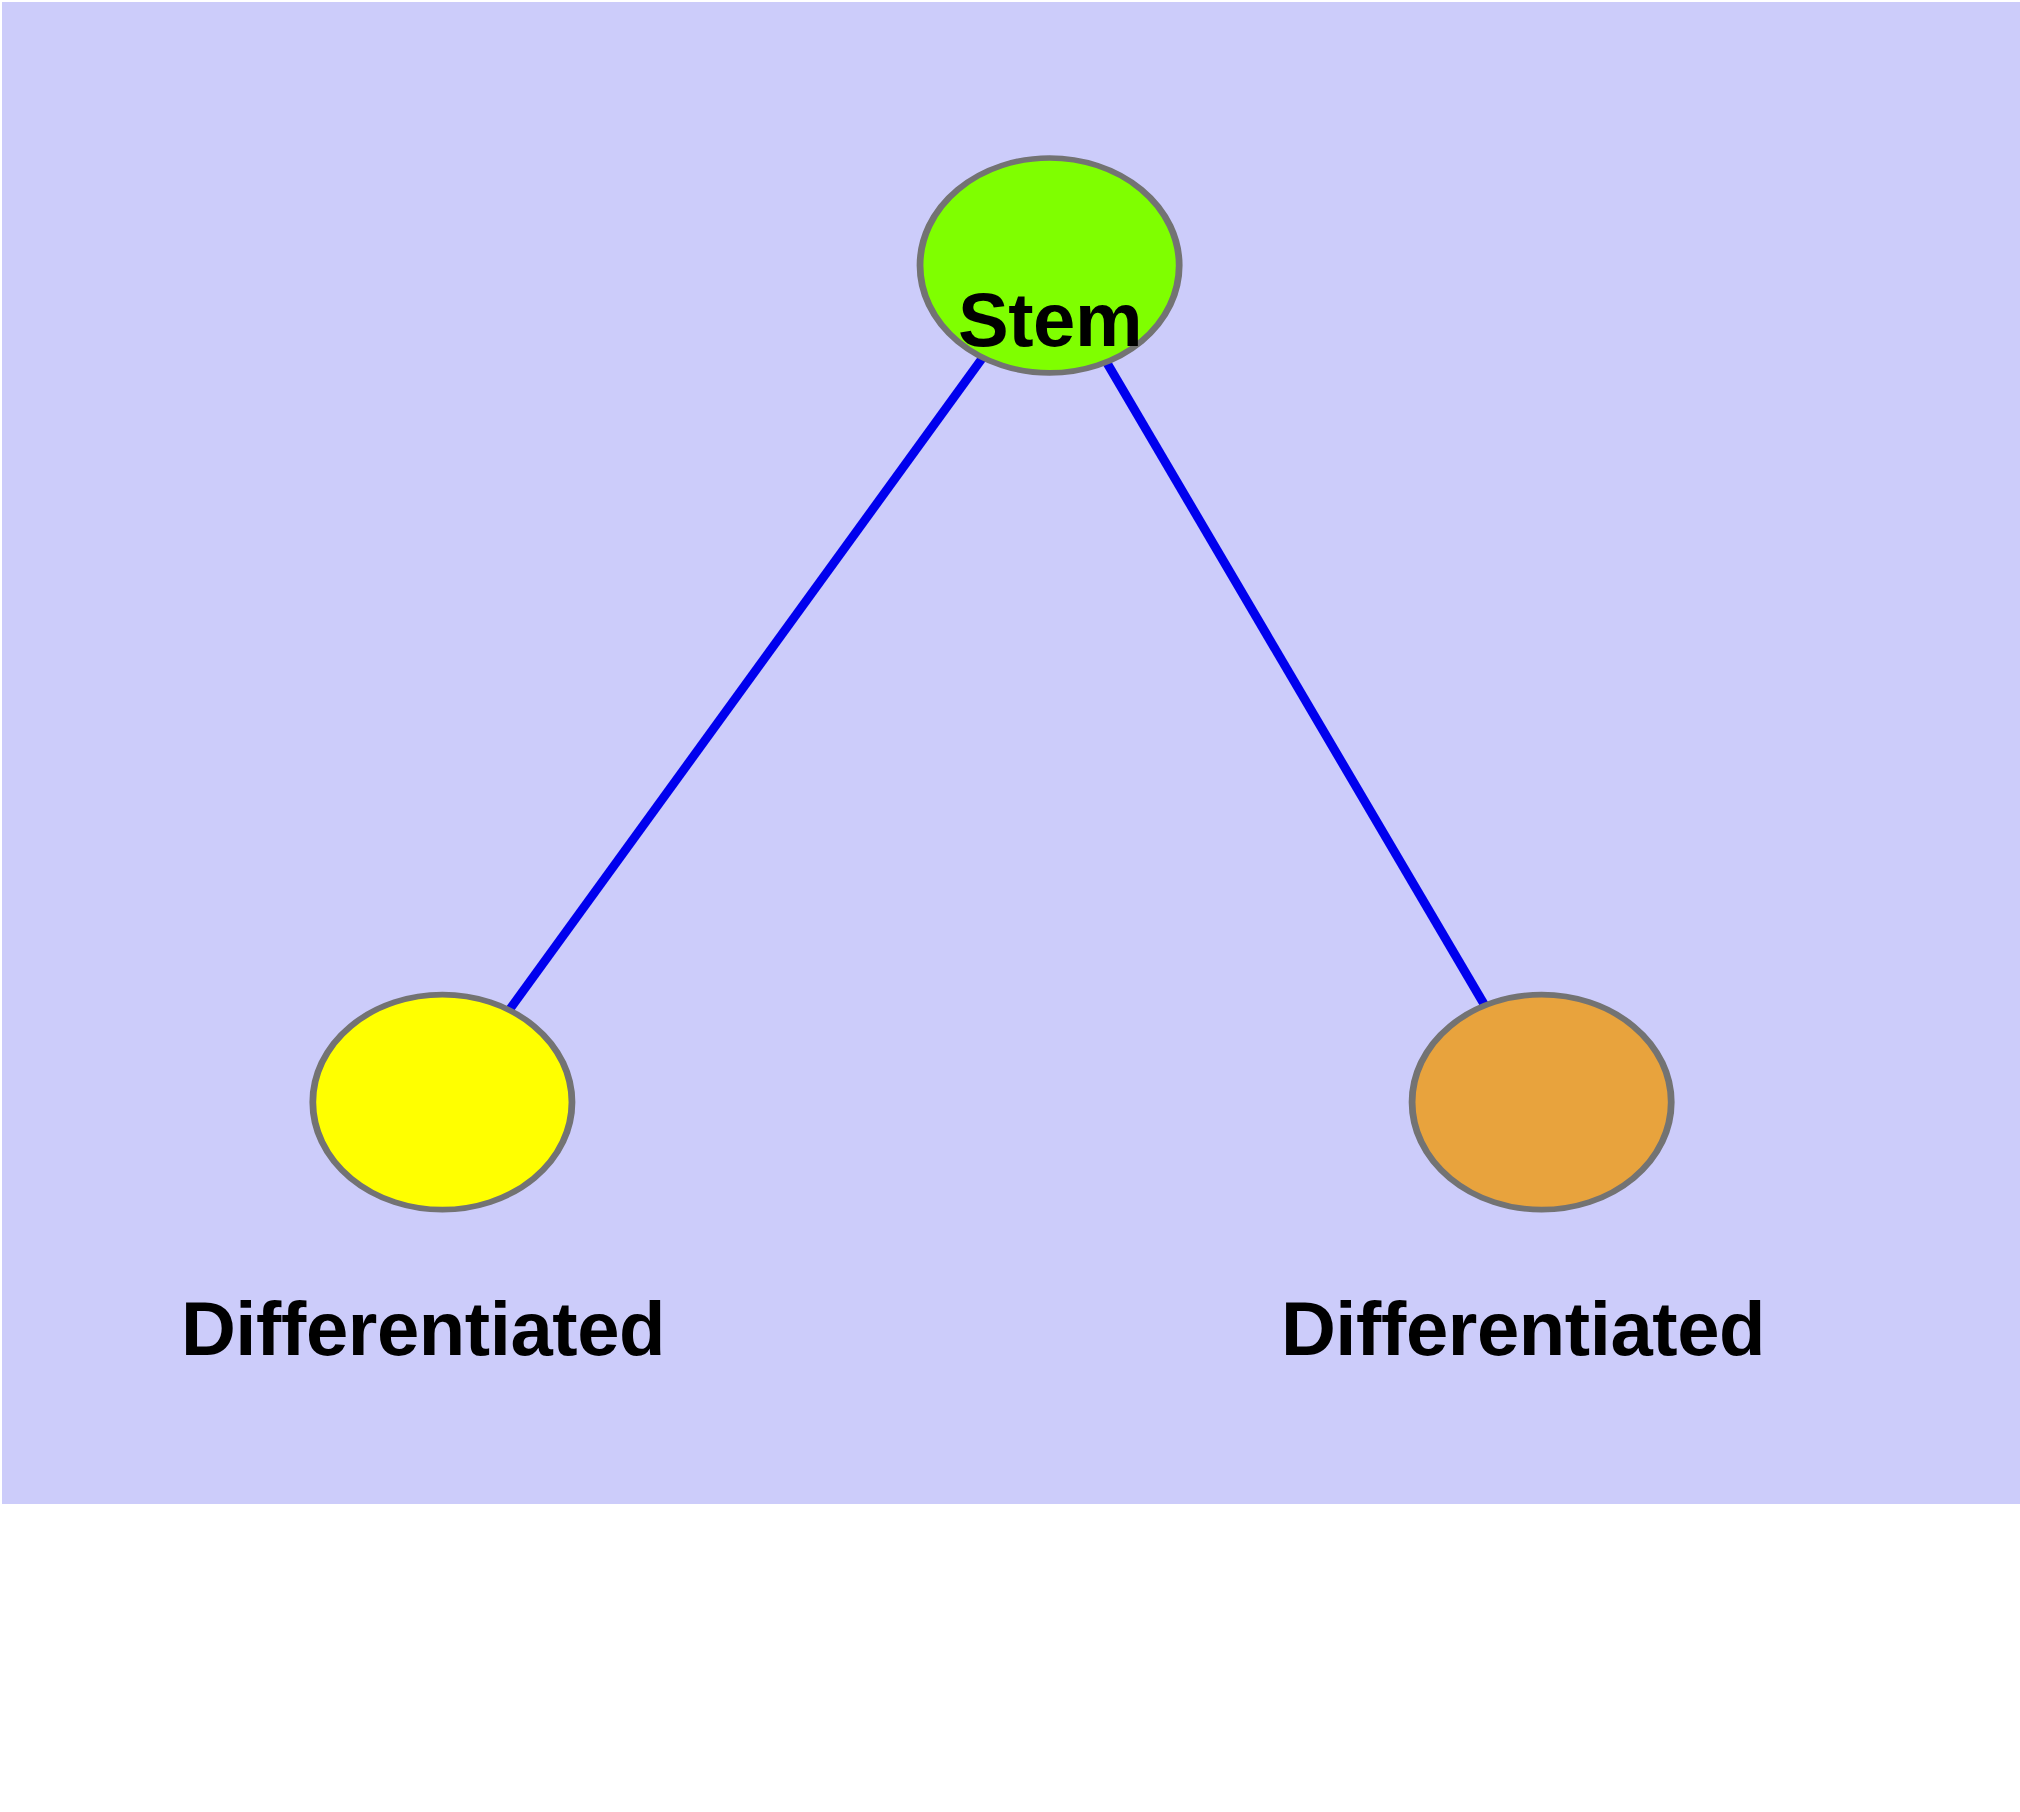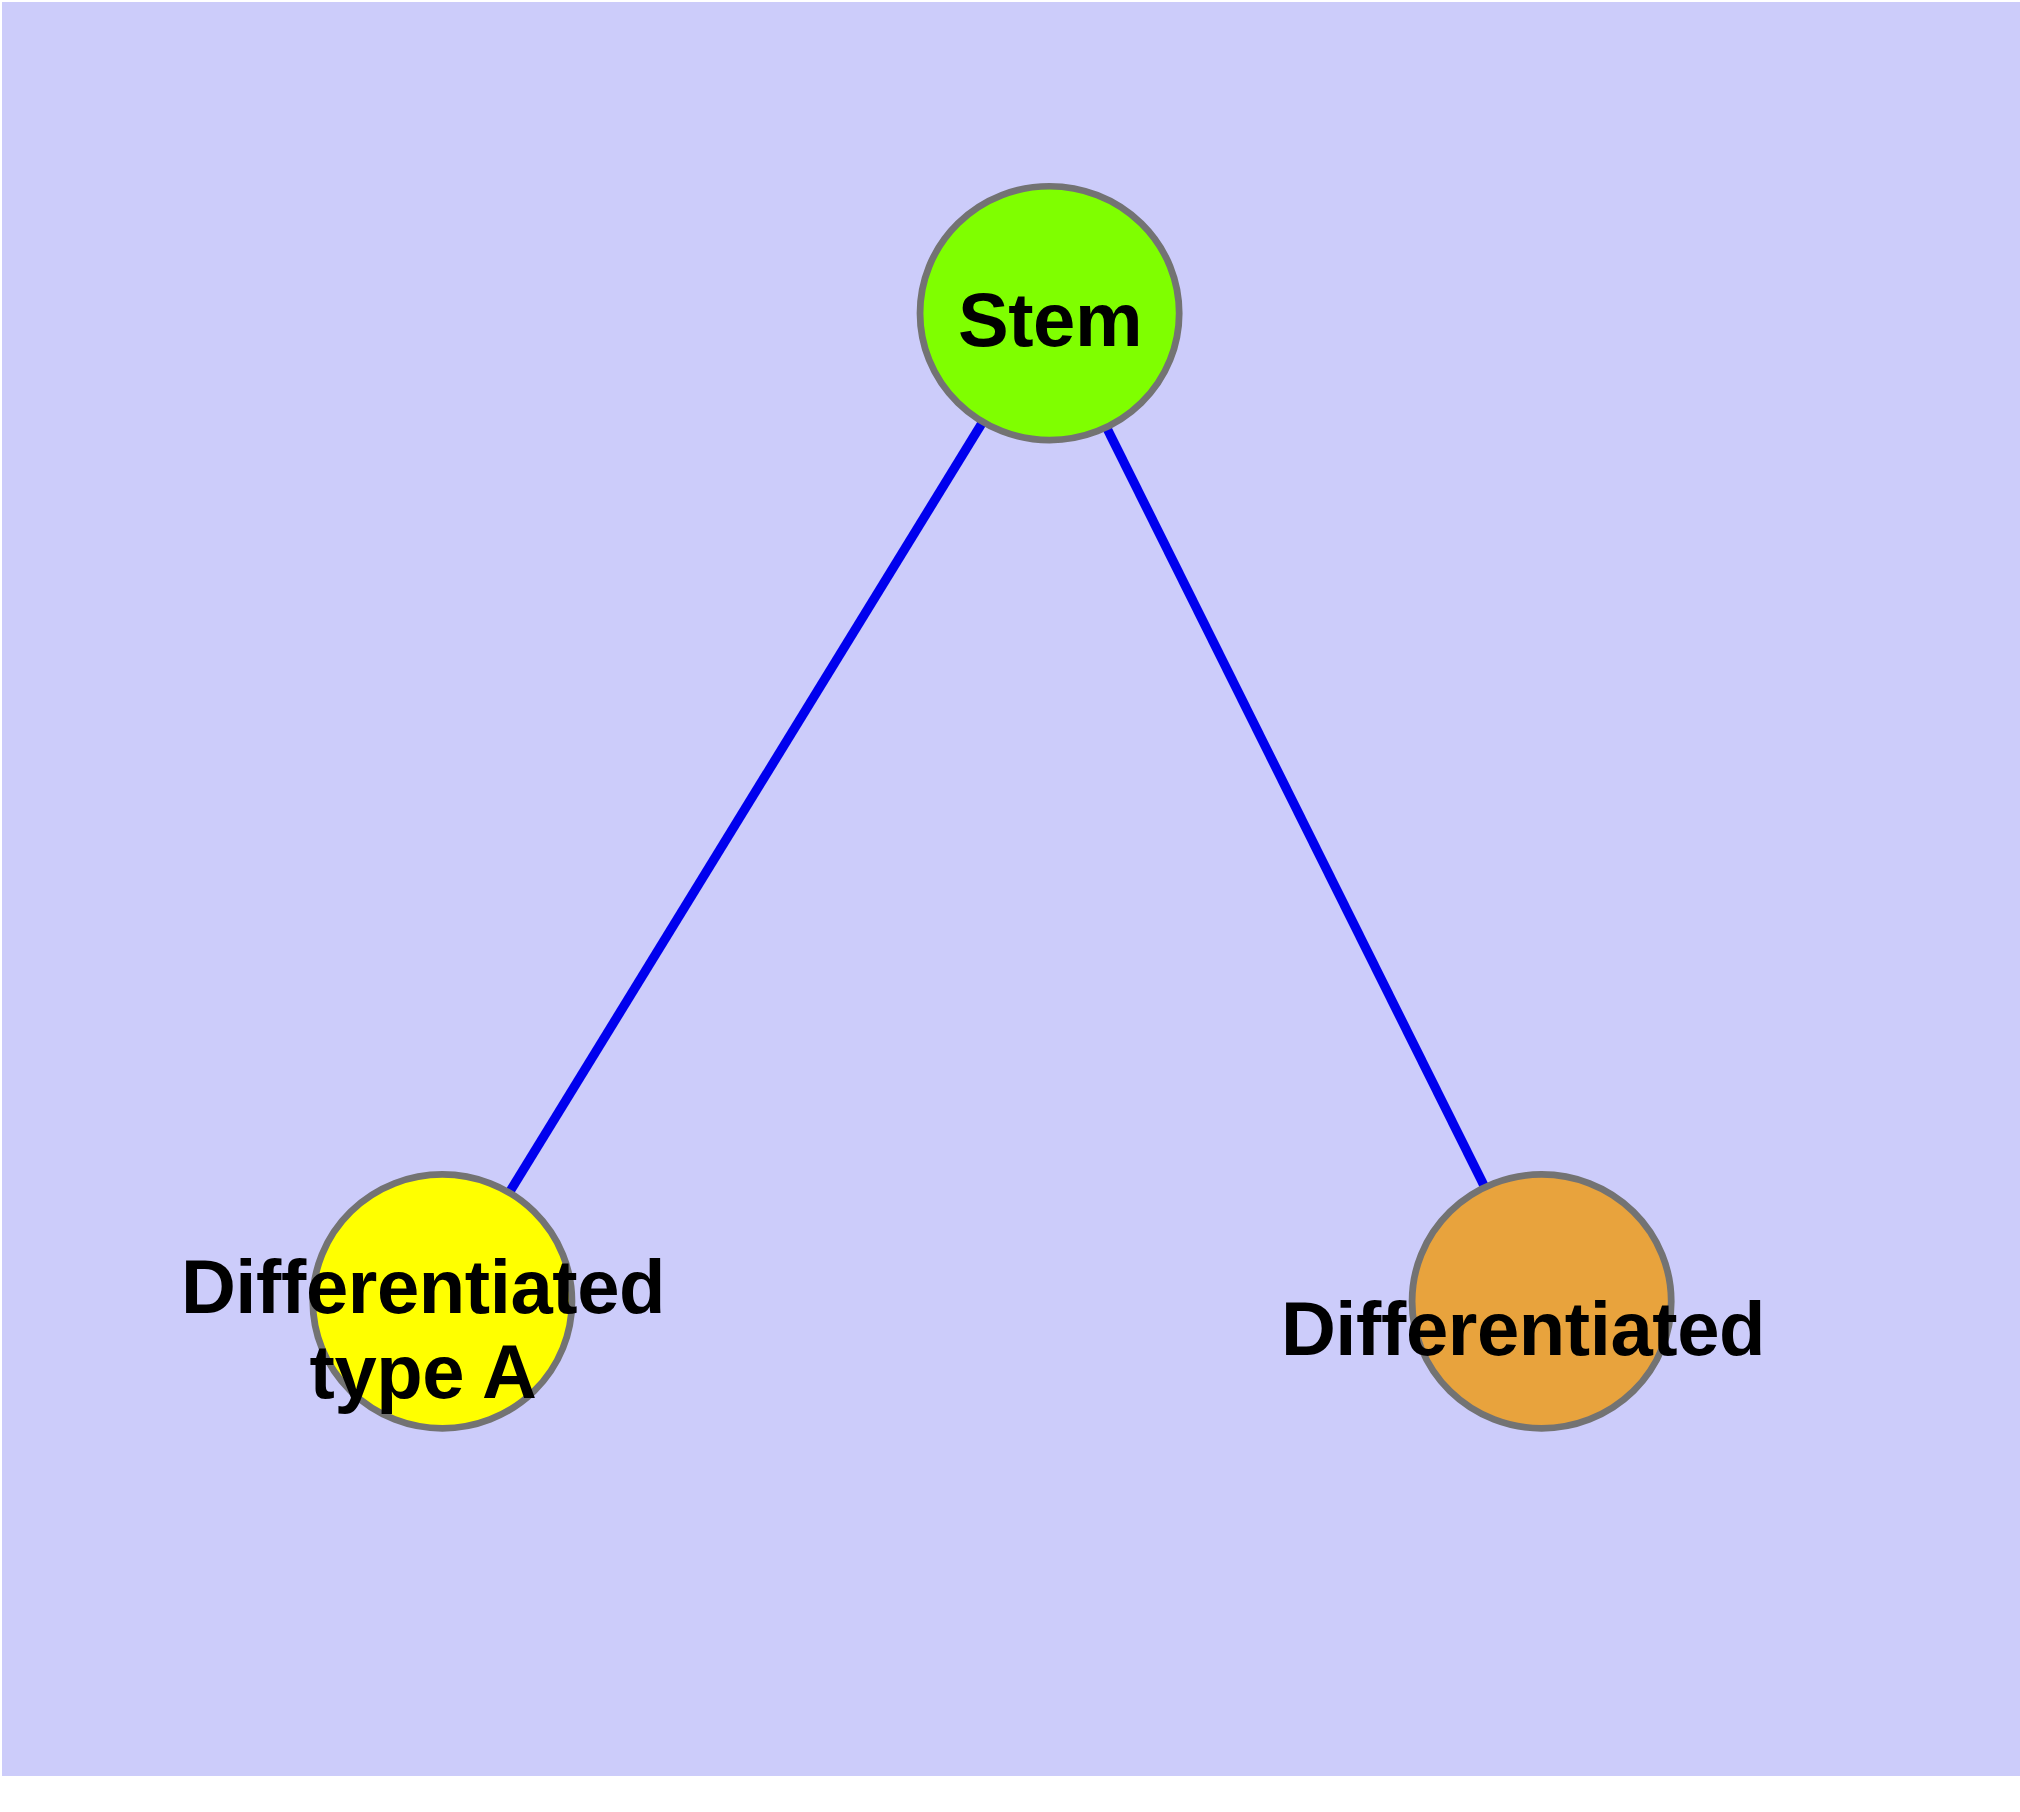--- a/index.html
+++ b/index.html
@@ -3,21 +3,21 @@
 <meta charset="utf-8">
 <style>
   html, body {
     margin: 0;
     padding: 0;
     background: #ffffff;
   }
   #canvas {
     position: relative;
     width: 2021px;
-    height: 1776px;
+    height: 1504px;
     background: #ccccfa;
     overflow: hidden;
     font-family: "Liberation Sans", sans-serif;
     box-sizing: border-box;
     border-top: 2.5px solid #ffffff;
     border-left: 2.5px solid #ffffff;
   }
   #graph-svg {
     position: absolute;
     inset: 0;
@@ -53,21 +53,20 @@
         <circle cx="1818" cy="1566" r="153" fill="#e8a33d" stroke="#737373" stroke-width="8"></circle>
       </g>
   </svg>
 
   <div id="label-layer">
       <div class="node-label" style="left: 1048px; top: 318px; font-size: 76px; color: rgb(0, 0, 0);">
         <span class="lbl-line">Stem</span>
       </div>
       <div class="node-label" style="left: 421px; top: 1327px; font-size: 76px; color: rgb(0, 0, 0);">
         <span class="lbl-line">Differentiated</span>
-        <span class="lbl-line">type A</span>
       </div>
       <div class="node-label" style="left: 1521px; top: 1327px; font-size: 76px; color: rgb(0, 0, 0);">
         <span class="lbl-line">Differentiated</span>
       </div>
     </div>
 
 </div>
 
 
 </body></html>

